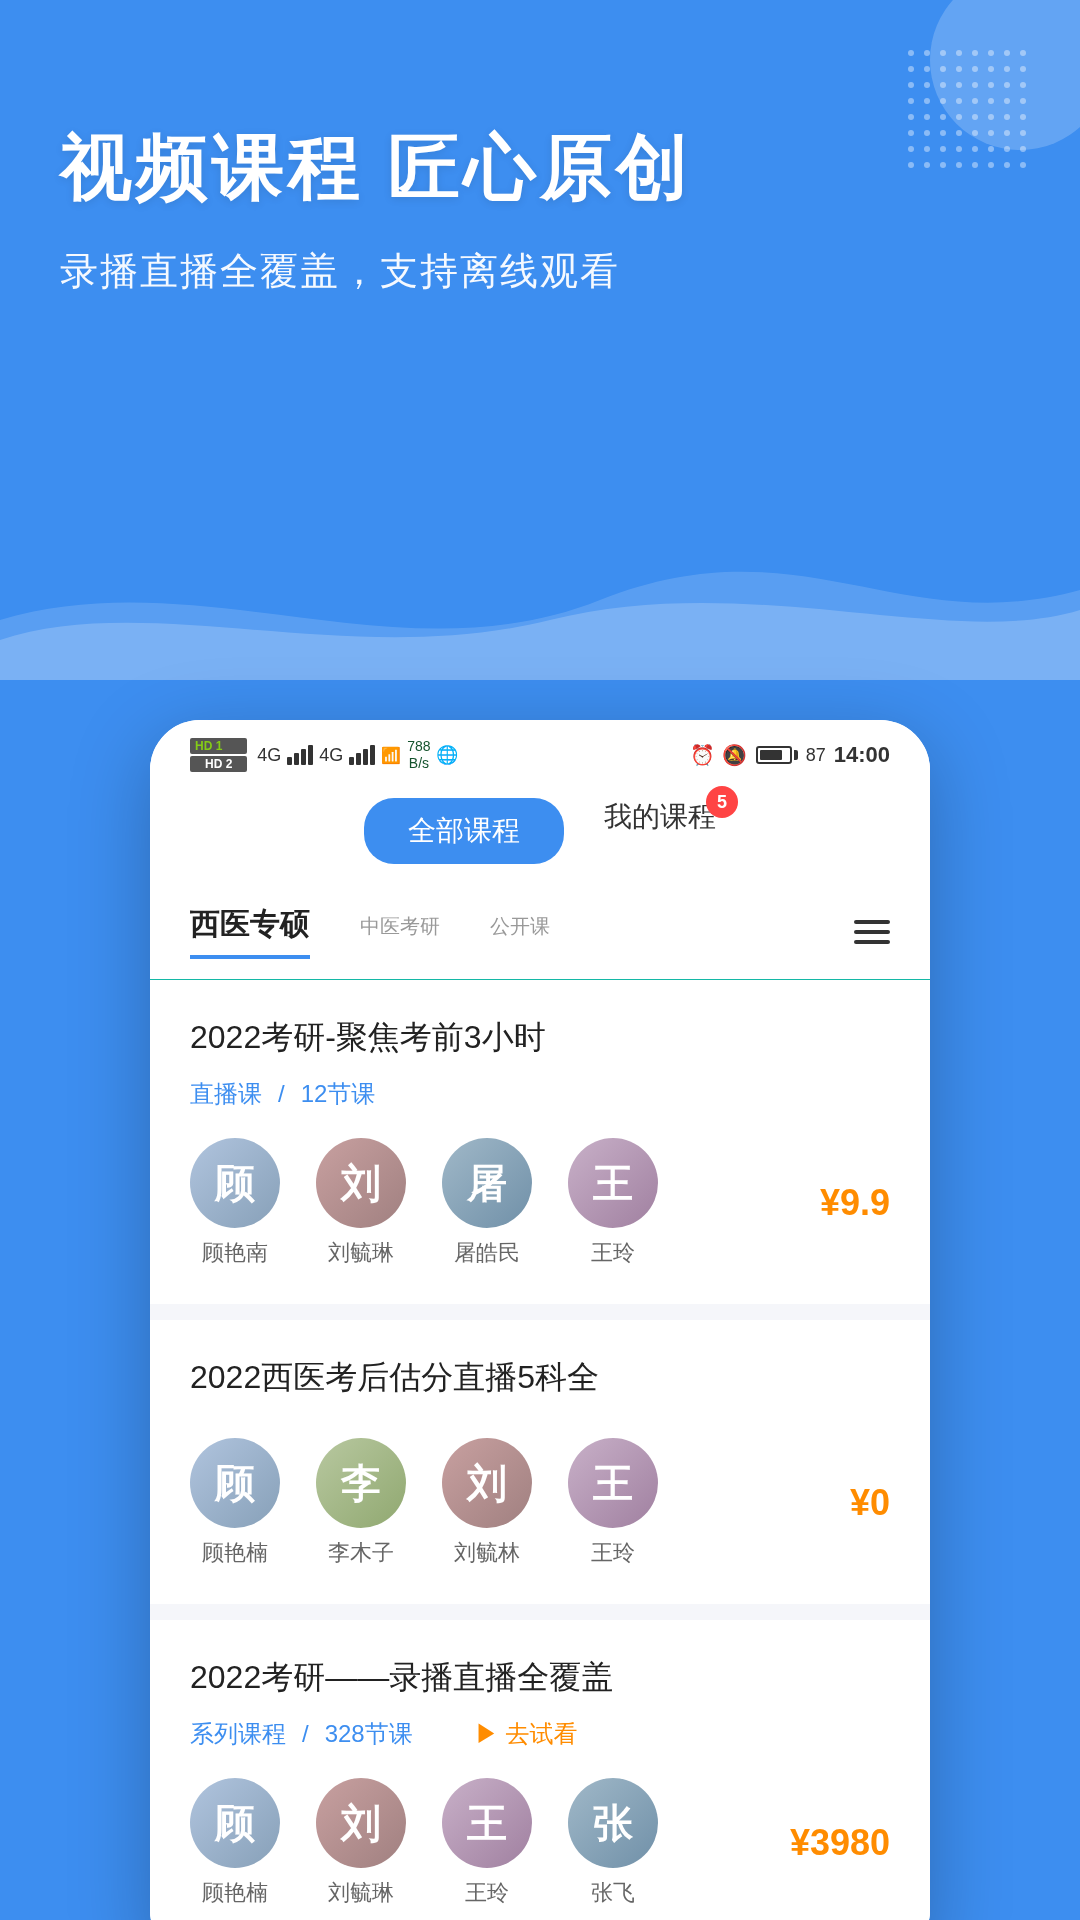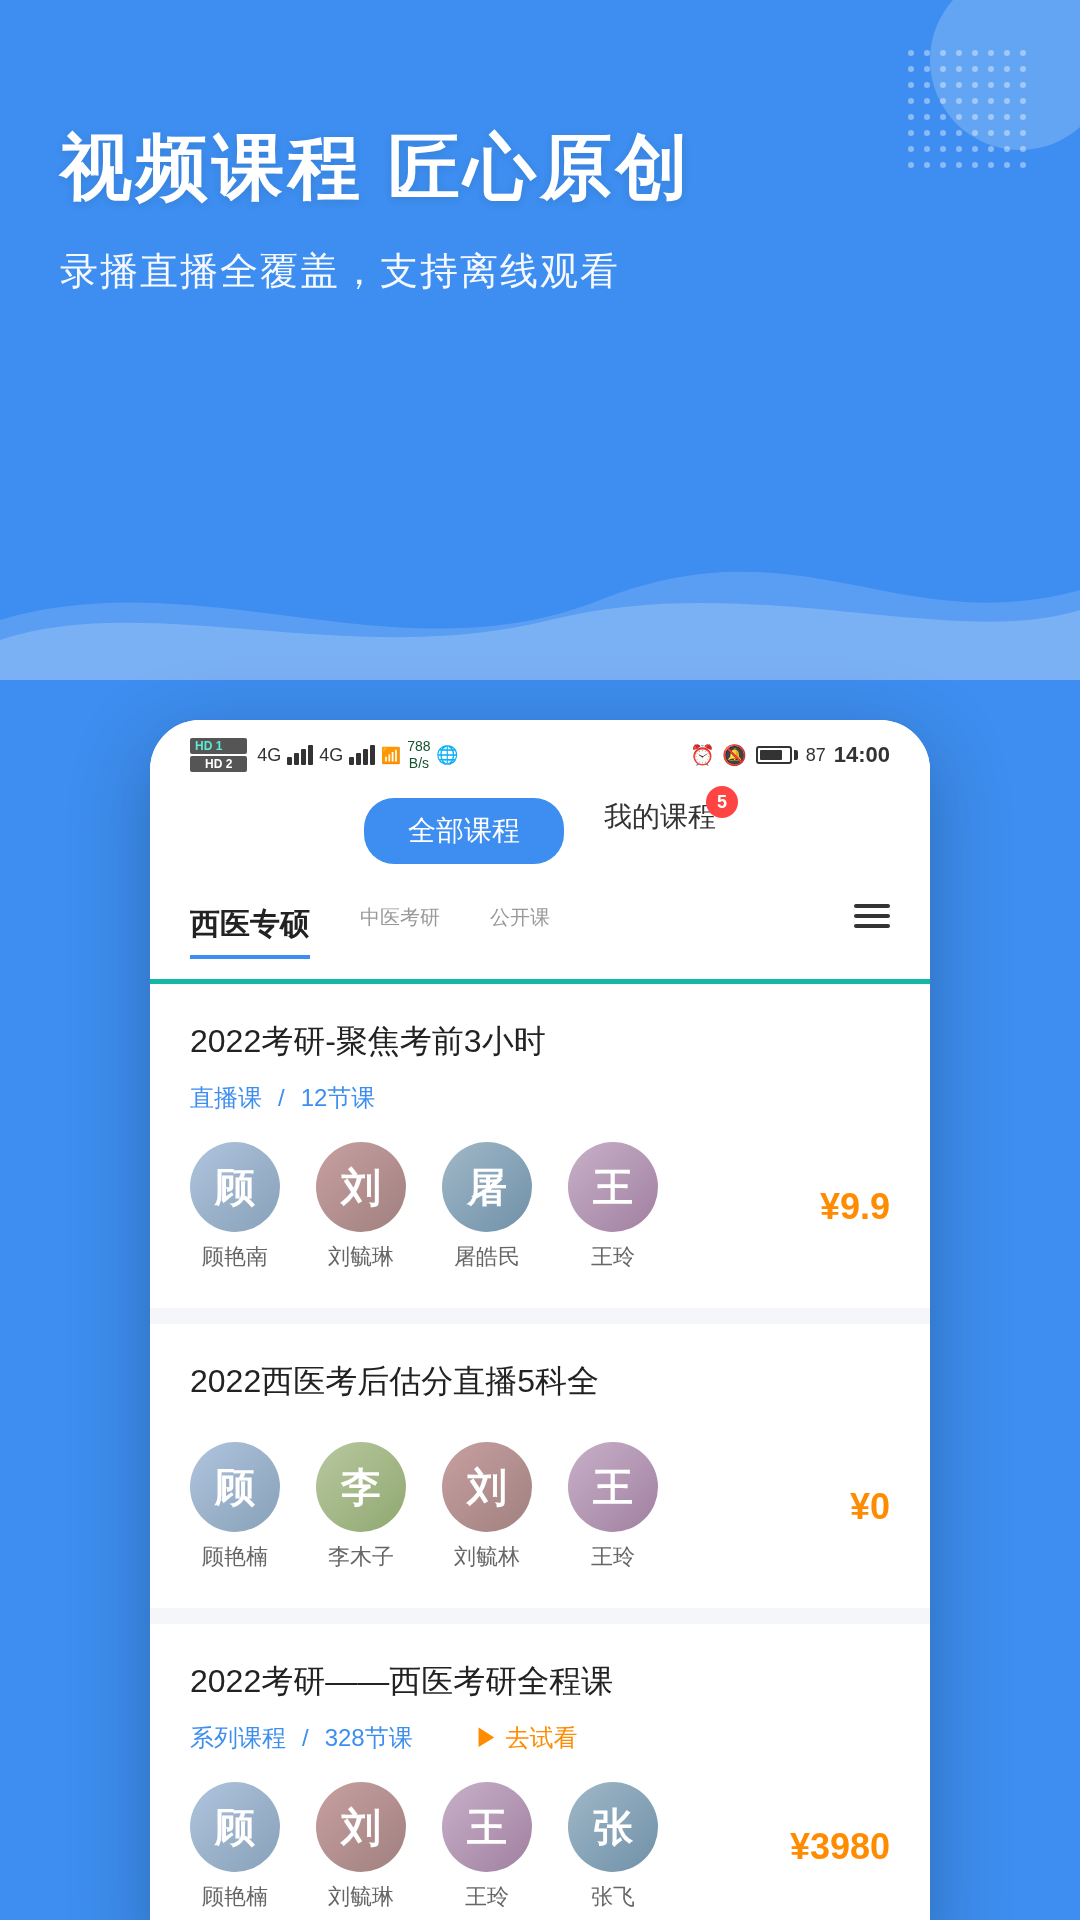--- a/index.html
+++ b/index.html
@@ -135,22 +135,23 @@
       font-size: 18px;
       display: flex;
       align-items: center;
       justify-content: center;
       font-weight: 700;
     }
 
     
     .category-nav {
       display: flex;
+      align-items: center;
       padding: 20px 40px;
-      border-bottom: 5px solid #14b8a6;
+      border-bottom: 1px solid #14b8a6;
       background: white;
     }
 
     .cat-item {
       font-size: 20px;
       color: #999;
       margin-right: 50px;
       cursor: pointer;
       padding-bottom: 10px;
     }
@@ -423,21 +424,21 @@
       <path d="M0,100 C150,50 350,130 550,80 C750,30 950,110 1080,70 L1080,140 L0,140 Z" fill="rgba(255,255,255,0.2)"></path>
     </svg>
   </div>
 
   <div class="phone-mockup-wrapper" style="margin-top: 100px; position: relative; z-index: 5;">
     <div class="phone-mockup">
 
       <div class="status-bar">
         <div class="status-left">
           <div style="display:flex;flex-direction:column;gap:2px;">
-            <span style="background:#555;color:#5eead4;font-size:12px;padding:1px 5px;border-radius:2px;font-weight:700;">HD 1</span>
+            <span style="background:#555;color:#84cc16;font-size:12px;padding:1px 5px;border-radius:2px;font-weight:700;">HD 1</span>
             <span style="background:#555;color:white;font-size:12px;padding:1px 15px;border-radius:2px;font-weight:700;">HD 2</span>
           </div>
           <span style="font-size:18px;color:#333;margin-left:4px;">4G</span>
           <div class="signal-bars">
             <div class="bar" style="height:8px;"></div>
             <div class="bar" style="height:12px;"></div>
             <div class="bar" style="height:16px;"></div>
             <div class="bar" style="height:20px;"></div>
           </div>
           <span style="font-size:18px;color:#333;">4G</span>
@@ -539,21 +540,21 @@
               <div class="teacher-item">
                 <div class="avatar-face av4">王</div>
                 <span class="teacher-name">王玲</span>
               </div>
             </div>
             <span class="course-price-free">¥0</span>
           </div>
         </div>
 
         <div class="course-card">
-          <div class="course-title">2022考研——西医考研全程课</div>
+          <div class="course-title">2022考研——录播直播全覆盖</div>
           <div class="course-meta">
             <span class="meta-tag">系列课程</span>
             <span class="meta-divider"> / </span>
             <span class="meta-text">328节课</span>
             <span style="width:30px;"></span>
             <span class="try-watch">▶ 去试看</span>
           </div>
           <div class="teacher-row">
             <div class="teachers">
               <div class="teacher-item">

